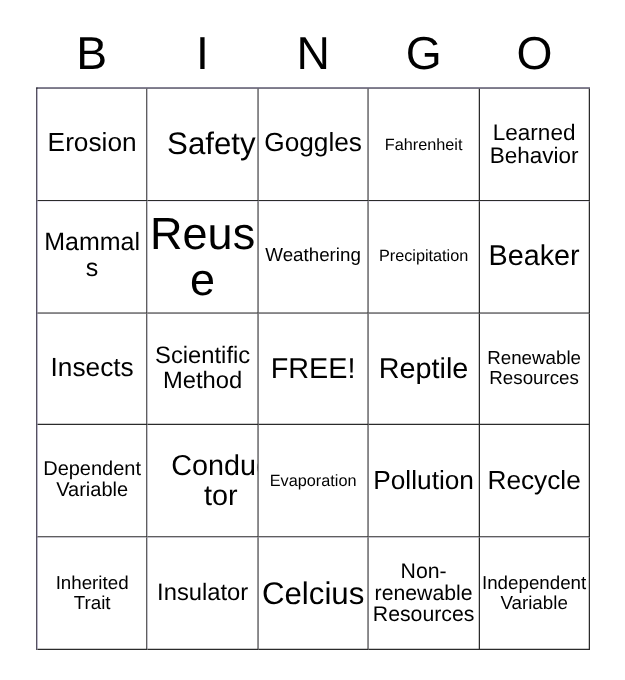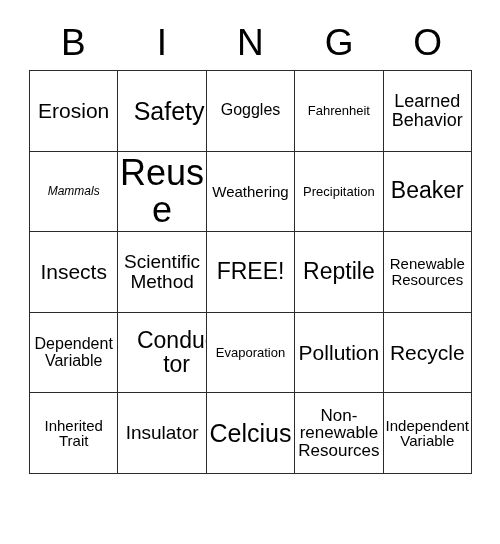--- a/index.html
+++ b/index.html
@@ -44,21 +44,21 @@
     color: #000000;
     user-select: none;
   }
 
   
   #bingo-grid {
     position: absolute;
     left: 29px;
     top: 70px;
     width: 443px;
-    height: 404px;
+    height: 450px;
     box-sizing: border-box;
     display: grid;
     grid-template-columns: repeat(5, 1fr);
     grid-template-rows: repeat(5, 1fr);
     border-top: 1.5px solid #2b2b2b;
     border-left: 1.5px solid #2b2b2b;
     background: #c4b5fd;
   }
 
   .bingo-cell {
@@ -101,31 +101,31 @@
 
   <div id="bingo-grid">
 
     <div class="bingo-cell">
       <span class="cell-text" style="font-size: 21px;">Erosion</span>
     </div>
     <div class="bingo-cell">
       <span class="cell-text" style="font-size: 25px; margin-left: 14px;">Safety</span>
     </div>
     <div class="bingo-cell">
-      <span class="cell-text" style="font-size: 16px;">Goggles</span>
+      <span class="cell-text" style="font-size: 21px;">Goggles</span>
     </div>
     <div class="bingo-cell">
       <span class="cell-text" style="font-size: 13px;">Fahrenheit</span>
     </div>
     <div class="bingo-cell">
       <span class="cell-text" style="font-size: 18px;">Learned Behavior</span>
     </div>
 
     <div class="bingo-cell">
-      <span class="cell-text" style="font-size: 12px; font-style: italic;">Mammals</span>
+      <span class="cell-text" style="font-size: 20px;">Mammals</span>
     </div>
     <div class="bingo-cell">
       <span class="cell-text" style="font-size: 36px;">Reuse</span>
     </div>
     <div class="bingo-cell">
       <span class="cell-text" style="font-size: 15px;">Weathering</span>
     </div>
     <div class="bingo-cell">
       <span class="cell-text" style="font-size: 13px;">Precipitation</span>
     </div>

